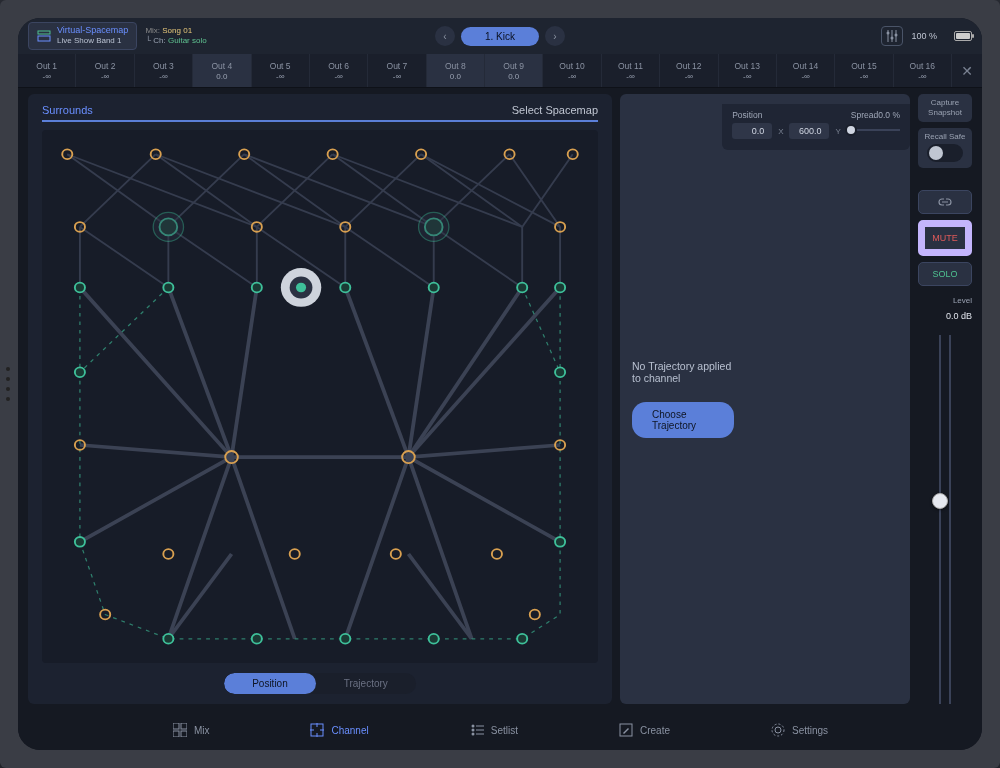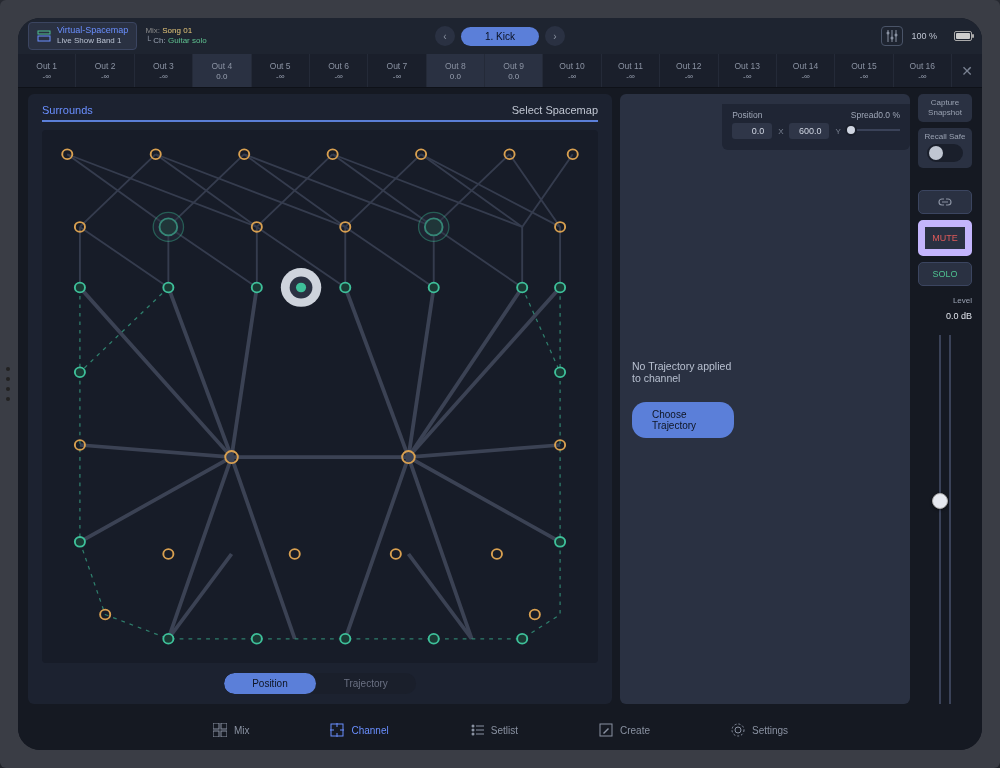--- a/index.html
+++ b/index.html
@@ -79,21 +79,21 @@
   .link-btn { width:100%; height:24px; background:#2a3142; border:1px solid #3b4560; border-radius:5px; display:flex; align-items:center; justify-content:center;}
   .mute-btn { width:100%; padding:6px 0; background:#2a3142; border:7px solid #c4b5fd; border-radius:5px; font-size:9px; color:#e05a5a; text-align:center;}
   .solo-btn { width:100%; padding:6px 0; background:#2a3142; border:1px solid #3b4560; border-radius:5px; font-size:9px; color:#4ec090; text-align:center;}
   .level-label { font-size:8px; color:#9aa2b2; margin-top:4px;}
   .level-val { font-size:9px; color:#e0e4ec;}
   .faders { flex:1; width:100%; display:flex; justify-content:center; gap:8px; padding-top:8px;}
   .fader-track { width:2px; background:#3a4258; height:100%; position:relative;}
   .fader-knob { position:absolute; left:50%; transform:translate(-50%,-50%); width:16px; height:16px; border-radius:50%; background:#e6e9f0; border:1px solid #aaa; box-shadow:0 1px 3px rgba(0,0,0,0.5);}
 
   
-  .bottom-tabs { height:40px; background:#151922; display:flex; align-items:center; justify-content:center; gap:80px;}
+  .bottom-tabs { height:40px; background:#151922; display:flex; align-items:center; justify-content:center; gap:100px;}
   .btab { display:flex; align-items:center; gap:6px; font-size:10px; color:#8a92a2; cursor:pointer;}
   .btab.active { color:#6a8fff;}
   .btab .ico { width:16px; height:16px; display:flex; align-items:center; justify-content:center;}
 </style>
 </head>
 <body>
 
 <div class="tablet-frame">
   <div class="side-dots">
       <span></span>

